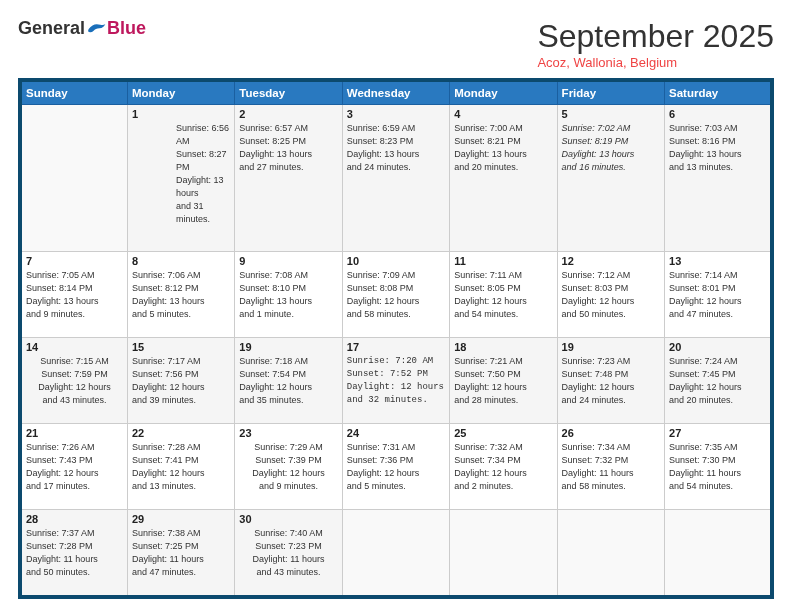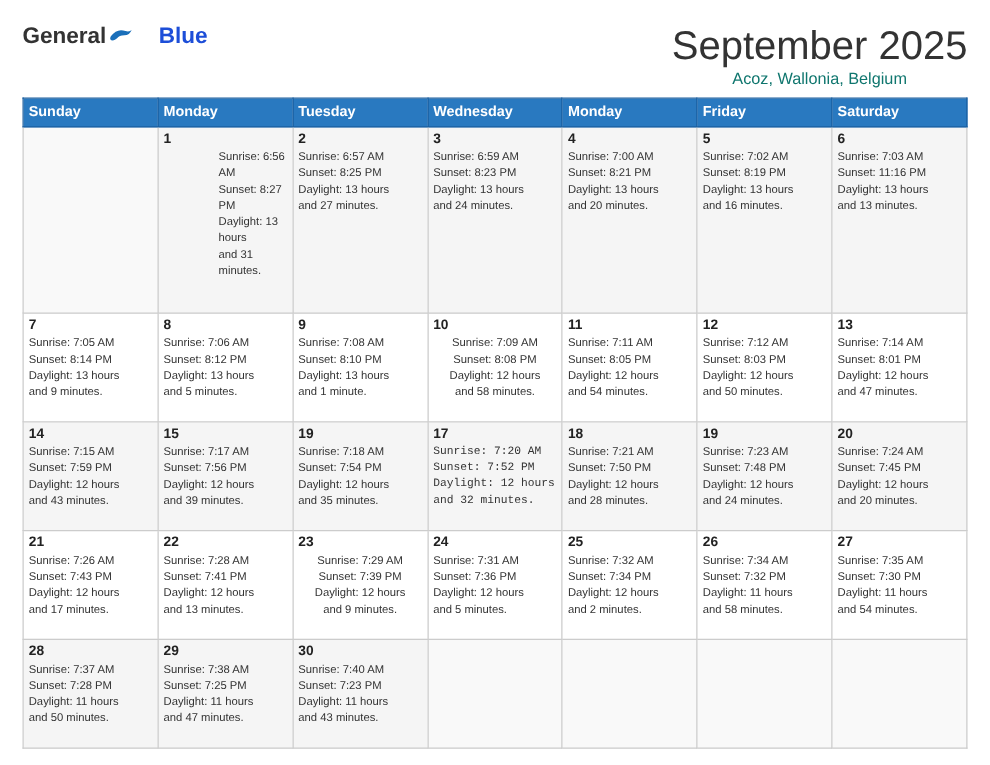--- a/index.html
+++ b/index.html
@@ -29,41 +29,41 @@
       align-items: flex-start;
     }
     .logo-text {
       display: flex;
       align-items: center;
       font-size: 18px;
       font-weight: bold;
       color: #333;
     }
     .logo-general { color: #333; }
-    .logo-blue { color: #1d4ed8; margin-left: 20px; }
+    .logo-blue { color: #be185d; }
     .logo-bird {
       width: 20px;
       height: 18px;
       margin-left: 2px;
     }
     .title-area {
-      text-align: center;
+      text-align: left;
     }
     .month-title {
       font-size: 32px;
       font-weight: normal;
       color: #333;
     }
     .subtitle {
       font-size: 13px;
-      color: #0f766e;
+      color: #ef4444;
     }
     .calendar {
       flex: 1;
-      border: 1px solid #0c4a6e;
+      border: 4px solid #0c4a6e;
       border-collapse: collapse;
       width: 100%;
       table-layout: fixed;
     }
     .calendar th {
       background-color: #2979c0;
       color: #fff;
       font-size: 11.5px;
       font-weight: bold;
       padding: 5px 4px;
@@ -154,29 +154,29 @@
           </td>
           <td>
             <div class="day-num">4</div>
             <div class="day-info" style="white-space: pre-line;">Sunrise: 7:00 AM
 Sunset: 8:21 PM
 Daylight: 13 hours
 and 20 minutes.</div>
           </td>
           <td>
             <div class="day-num">5</div>
-            <div class="day-info" style="white-space: pre-line;">Sunrise: 7:02 AM
+            <div class="day-info" style="white-space: pre-line; font-style: italic;">Sunrise: 7:02 AM
 Sunset: 8:19 PM
 Daylight: 13 hours
 and 16 minutes.</div>
           </td>
           <td>
             <div class="day-num">6</div>
             <div class="day-info" style="white-space: pre-line;">Sunrise: 7:03 AM
-Sunset: 11:16 PM
+Sunset: 8:16 PM
 Daylight: 13 hours
 and 13 minutes.</div>
           </td>
         </tr>
         <tr>
           <td>
             <div class="day-num">7</div>
             <div class="day-info" style="white-space: pre-line;">Sunrise: 7:05 AM
 Sunset: 8:14 PM
 Daylight: 13 hours
@@ -191,21 +191,21 @@
           </td>
           <td>
             <div class="day-num">9</div>
             <div class="day-info" style="white-space: pre-line;">Sunrise: 7:08 AM
 Sunset: 8:10 PM
 Daylight: 13 hours
 and 1 minute.</div>
           </td>
           <td>
             <div class="day-num">10</div>
-            <div class="day-info" style="white-space: pre-line; text-align: center;">Sunrise: 7:09 AM
+            <div class="day-info" style="white-space: pre-line;">Sunrise: 7:09 AM
 Sunset: 8:08 PM
 Daylight: 12 hours
 and 58 minutes.</div>
           </td>
           <td>
             <div class="day-num">11</div>
             <div class="day-info" style="white-space: pre-line;">Sunrise: 7:11 AM
 Sunset: 8:05 PM
 Daylight: 12 hours
 and 54 minutes.</div>
@@ -221,21 +221,21 @@
             <div class="day-num">13</div>
             <div class="day-info" style="white-space: pre-line;">Sunrise: 7:14 AM
 Sunset: 8:01 PM
 Daylight: 12 hours
 and 47 minutes.</div>
           </td>
         </tr>
         <tr class="row-shade">
           <td>
             <div class="day-num">14</div>
-            <div class="day-info" style="white-space: pre-line;">Sunrise: 7:15 AM
+            <div class="day-info" style="white-space: pre-line; text-align: center;">Sunrise: 7:15 AM
 Sunset: 7:59 PM
 Daylight: 12 hours
 and 43 minutes.</div>
           </td>
           <td>
             <div class="day-num">15</div>
             <div class="day-info" style="white-space: pre-line;">Sunrise: 7:17 AM
 Sunset: 7:56 PM
 Daylight: 12 hours
 and 39 minutes.</div>
@@ -337,21 +337,21 @@
           </td>
           <td>
             <div class="day-num">29</div>
             <div class="day-info" style="white-space: pre-line;">Sunrise: 7:38 AM
 Sunset: 7:25 PM
 Daylight: 11 hours
 and 47 minutes.</div>
           </td>
           <td>
             <div class="day-num">30</div>
-            <div class="day-info" style="white-space: pre-line;">Sunrise: 7:40 AM
+            <div class="day-info" style="white-space: pre-line; text-align: center;">Sunrise: 7:40 AM
 Sunset: 7:23 PM
 Daylight: 11 hours
 and 43 minutes.</div>
           </td>
           <td class="empty"></td>
           <td class="empty"></td>
           <td class="empty"></td>
           <td class="empty"></td>
         </tr>
       </tbody>

